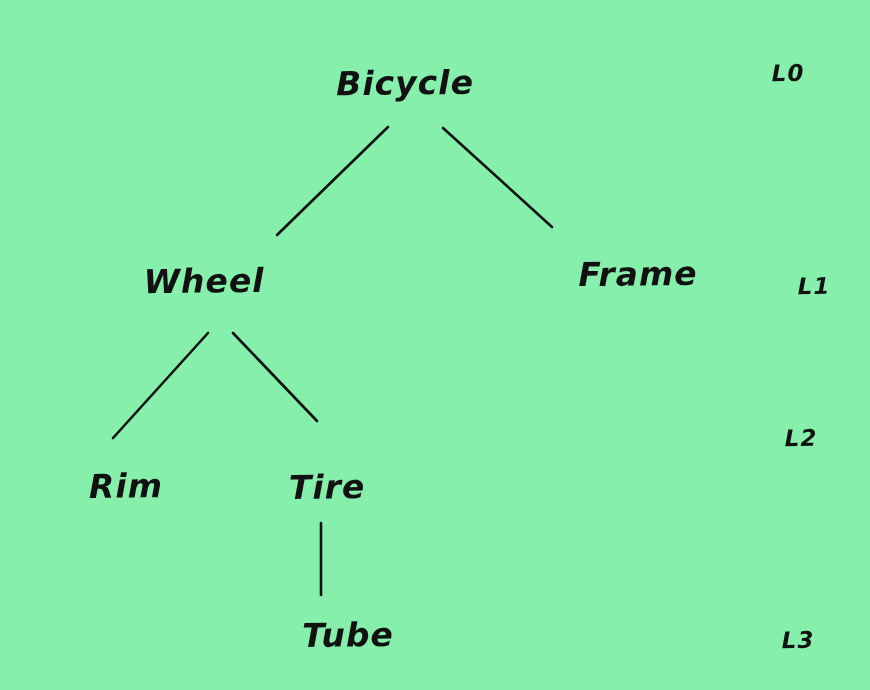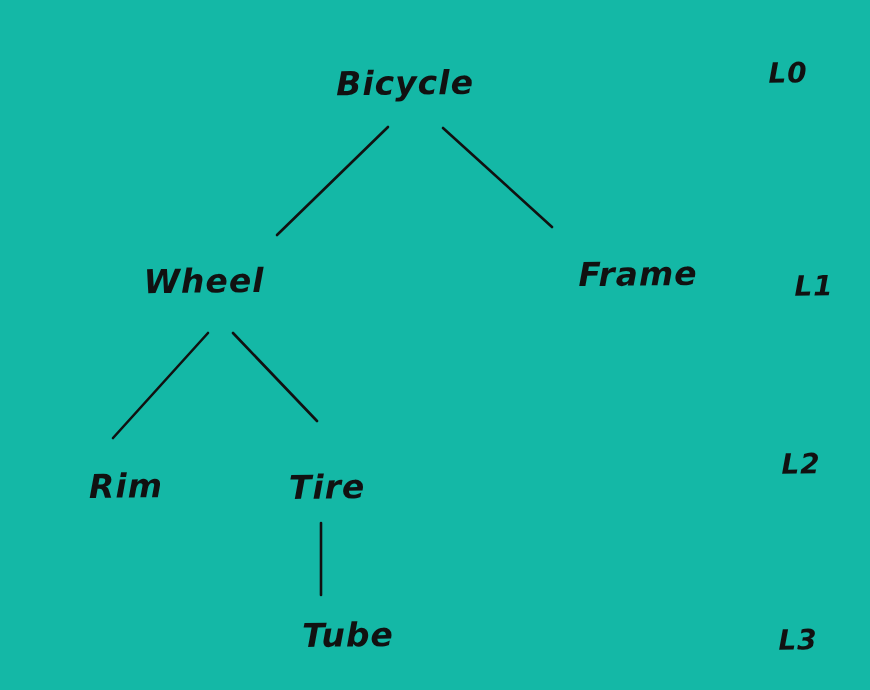--- a/index.html
+++ b/index.html
@@ -4,21 +4,21 @@
 <style>
   html, body {
     margin: 0;
     padding: 0;
     background: #ffffff;
   }
   .canvas {
     position: relative;
     width: 870px;
     height: 690px;
-    background: #14b8a6;
+    background: #86efac;
     overflow: hidden;
     font-family: "DejaVu Sans", sans-serif;
   }
   .edges-layer {
     position: absolute;
     left: 0;
     top: 0;
     width: 870px;
     height: 690px;
   }
@@ -33,33 +33,33 @@
     color: #111111;
     font-weight: 600;
     white-space: nowrap;
     letter-spacing: 1px;
     font-style: italic; 
   }
   .node-label {
     font-size: 33px;
   }
   .level-label {
-    font-size: 28px;
+    font-size: 23px;
   }
   
   .pos-bicycle { left: 405px; top: 83px;  }
   .pos-wheel   { left: 204px; top: 281px; }
   .pos-frame   { left: 638px; top: 274px; }
   .pos-rim     { left: 126px; top: 486px; }
   .pos-tire    { left: 327px; top: 487px; }
   .pos-tube    { left: 304px; top: 635px; margin-left: 44px; }
   
   .pos-l0 { left: 788px; top: 73px;  }
   .pos-l1 { left: 790px; top: 286px; margin-left: 24px; }
-  .pos-l2 { left: 801px; top: 464px; }
+  .pos-l2 { left: 801px; top: 438px; }
   .pos-l3 { left: 798px; top: 640px; }
 </style>
 </head>
 <body>
 
 <div class="canvas">
 
   <svg class="edges-layer" viewBox="0 0 870 690" xmlns="http://www.w3.org/2000/svg">
     <line x1="388" y1="127" x2="277" y2="235"></line>
     <line x1="443" y1="128" x2="552" y2="227"></line>

